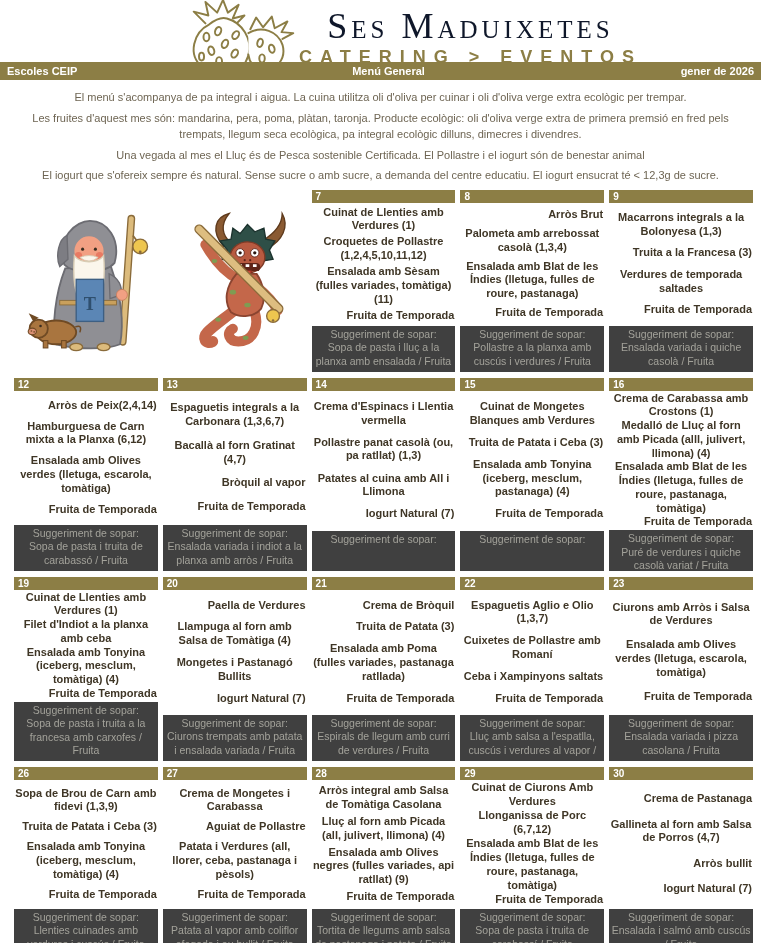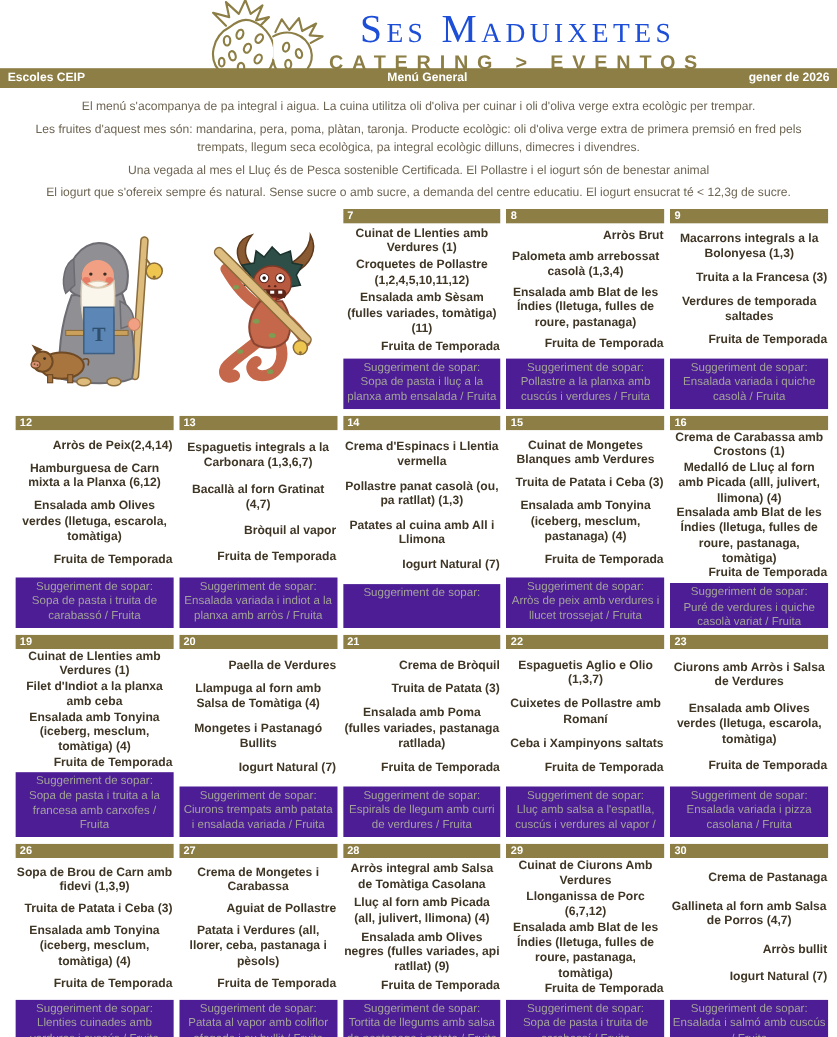--- a/index.html
+++ b/index.html
@@ -7,21 +7,21 @@
   body {
     width:761px; height:943px; background:#ffffff; overflow:hidden;
     font-family:"Liberation Sans", sans-serif; color:#3f3626;
   }
   
   .header { position:relative; height:62px; }
   .logo { position:absolute; left:182px; top:-2px; z-index:1; }
   .title-block { position:absolute; left:180px; right:0; top:8px; text-align:center; z-index:0; }
   .brand-title {
     font-family:"Liberation Serif", serif; font-variant:small-caps;
-    font-size:36px; letter-spacing:4px; color:#1d4ed8; line-height:1;
+    font-size:36px; letter-spacing:4px; color:#0f172a; line-height:1;
   }
   .brand-sub {
     margin-top:3px; font-size:18px; letter-spacing:8px; color:#8c7e45; font-weight:bold;
   }
   
   .topbar {
     position:relative; z-index:2; height:18px; background:#8c7e45; color:#fff;
     font-size:11px; font-weight:bold; display:flex; align-items:center; padding:0 7px;
   }
   .topbar .tb-center { position:absolute; left:16px; right:0; text-align:center; }
@@ -41,21 +41,21 @@
   .day-num {
     flex:none; height:13px; line-height:13px; background:#8c7e45; color:#fff;
     font-size:10px; font-weight:bold; padding-left:4px;
   }
   .cell-body {
     flex:1; display:flex; flex-direction:column; justify-content:space-evenly;
     text-align:center; padding:1px 1px;align-items:flex-end;
   }
   .item { font-size:11px; font-weight:bold; line-height:1.25; color:#3f3626; }
   .supper {
-    flex:none; background:#4c1d95; color:#a3a29a; text-align:center;
+    flex:none; background:#404040; color:#a3a29a; text-align:center;
     font-size:10.5px; line-height:1.3; padding:2px 2px 3px; min-height:40px;
   }
 </style>
 </head>
 <body>
 
 <div class="header">
   <div class="logo">
     <svg width="122" height="80" viewBox="0 0 125 82" fill="none" stroke="#8c7e45" stroke-width="2" stroke-linejoin="round" stroke-linecap="round">
 
@@ -279,21 +279,20 @@
   <div class="cell">
     <div class="day-num">15</div>
     <div class="cell-body">
       <div class="item">Cuinat de Mongetes Blanques amb Verdures</div>
       <div class="item">Truita de Patata i Ceba (3)</div>
       <div class="item">Ensalada amb Tonyina (iceberg, mesclum, pastanaga) (4)</div>
       <div class="item">Fruita de Temporada</div>
     </div>
     <div class="supper">
       <div>Suggeriment de sopar:</div>
-      <div>Arròs de peix amb verdures i llucet trossejat / Fruita</div>
     </div>
   </div>
 
   <div class="cell">
     <div class="day-num">16</div>
     <div class="cell-body">
       <div class="item">Crema de Carabassa amb Crostons (1)</div>
       <div class="item">Medalló de Lluç al forn amb Picada (alll, julivert, llimona) (4)</div>
       <div class="item">Ensalada amb Blat de les Índies (lletuga, fulles de roure, pastanaga, tomàtiga)</div>
       <div class="item">Fruita de Temporada</div>

